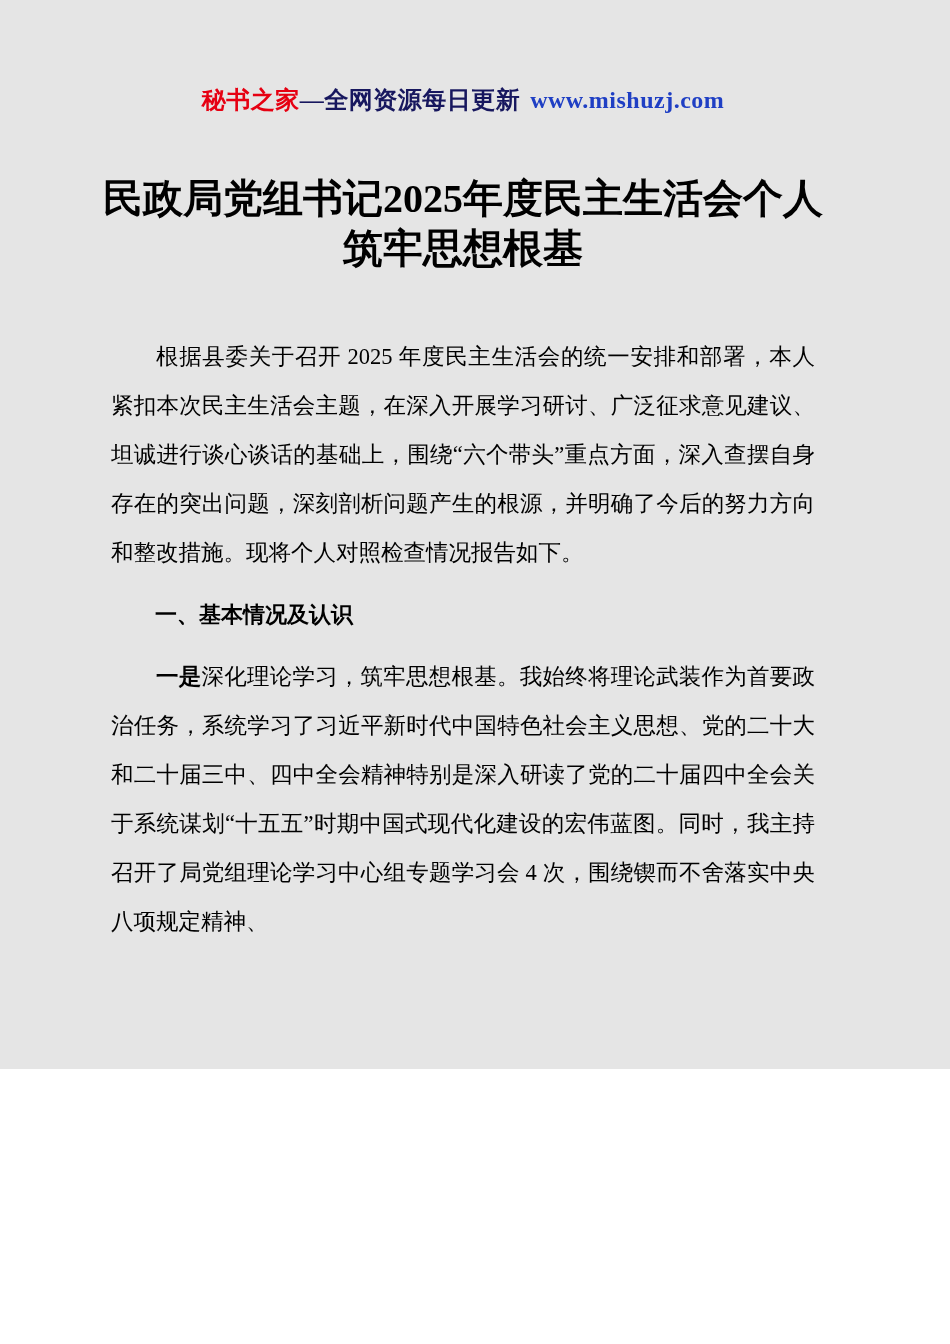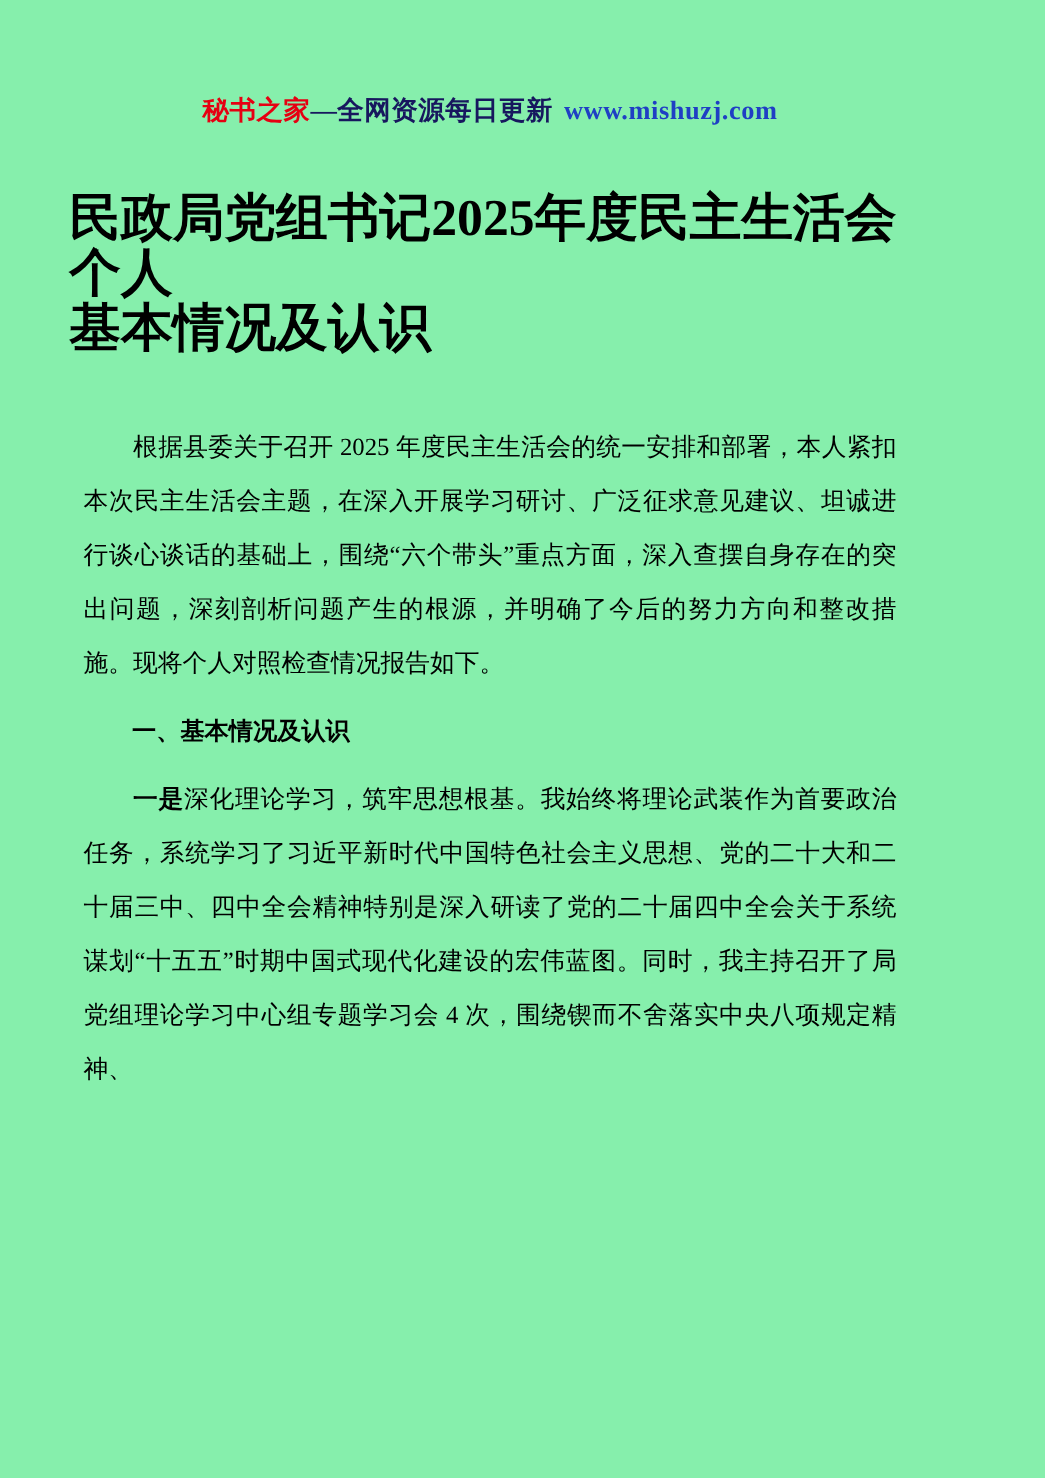--- a/index.html
+++ b/index.html
@@ -3,45 +3,45 @@
 <meta charset="utf-8">
 <style>
   html, body {
     margin: 0;
     padding: 0;
     background: #ffffff;
   }
   .page {
     position: relative;
     width: 950px;
-    height: 1344px;
+    height: 1069px;
     margin: 0 auto;
-    background: #86efac;
+    background: #e5e5e5;
     box-sizing: border-box;
-    padding: 84px 122px 0 63px;
+    padding: 84px 122px 0 98px;
     font-family: "Liberation Serif", "DejaVu Serif", serif;
     color: #000000;
     overflow: hidden;
   }
   .site-header {
     text-align: center;
     font-size: 24px;
     font-weight: 700;
     letter-spacing: 0.5px;
     margin-bottom: 58px;
     white-space: nowrap;
   }
   .site-header .site-name   { color: #e60012; }
   .site-header .site-tagline{ color: #17175e; }
   .site-header .site-url    { color: #1f3fc4; margin-left: 10px; text-decoration: none; cursor: pointer; }
 
   .doc-title {
     margin: 0 0 58px 0;
-    text-align: left;
-    font-size: 47px;
+    text-align: center;
+    font-size: 40px;
     font-weight: 700;
     line-height: 50px;
     color: #000;
   }
   .doc-title .title-line { display: block; }
 
   .doc-body p {
     margin: 13px;
     font-size: 22.5px;
     line-height: 49px;
@@ -64,21 +64,21 @@
 <body>
 
 <div class="page">
 
   <div class="site-header">
     <span class="site-name">秘书之家</span><span class="site-tagline">—全网资源每日更新</span><a class="site-url">www.mishuzj.com</a>
   </div>
 
   <h1 class="doc-title">
     <span class="title-line">民政局党组书记2025年度民主生活会个人</span>
-    <span class="title-line">基本情况及认识</span>
+    <span class="title-line">筑牢思想根基</span>
   </h1>
 
   <div class="doc-body">
 
     <p><span>根据县委关于召开 2025 年度民主生活会的统一安排和部署，本人紧扣本次民主生活会主题，在深入开展学习研讨、广泛征求意见建议、坦诚进行谈心谈话的基础上，围绕“六个带头”重点方面，深入查摆自身存在的突出问题，深刻剖析问题产生的根源，并明确了今后的努力方向和整改措施。现将个人对照检查情况报告如下。</span></p>
 
     <p class="section-heading"><span>一、基本情况及认识</span></p>
 
 
     <p><span class="lead-bold">一是</span><span>深化理论学习，筑牢思想根基。我始终将理论武装作为首要政治任务，系统学习了习近平新时代中国特色社会主义思想、党的二十大和二十届三中、四中全会精神特别是深入研读了党的二十届四中全会关于系统谋划“十五五”时期中国式现代化建设的宏伟蓝图。同时，我主持召开了局党组理论学习中心组专题学习会 4 次，围绕锲而不舍落实中央八项规定精神、</span></p>

